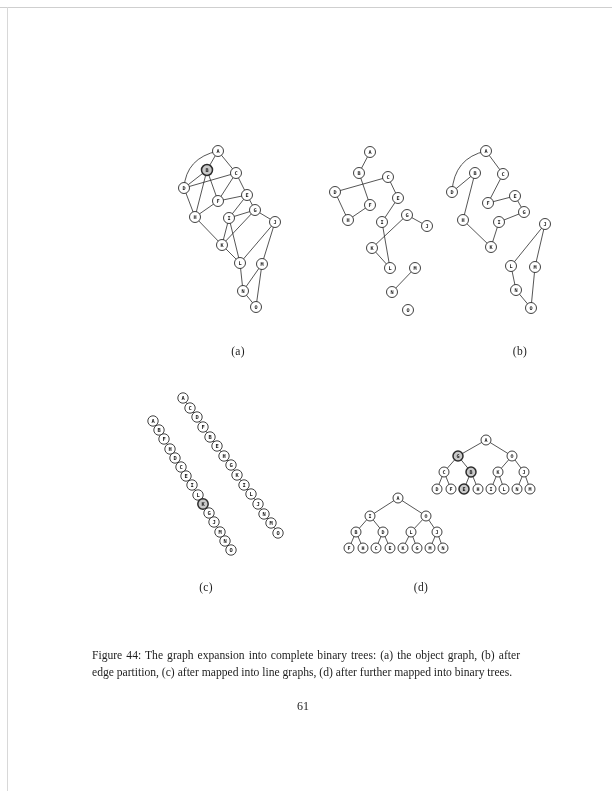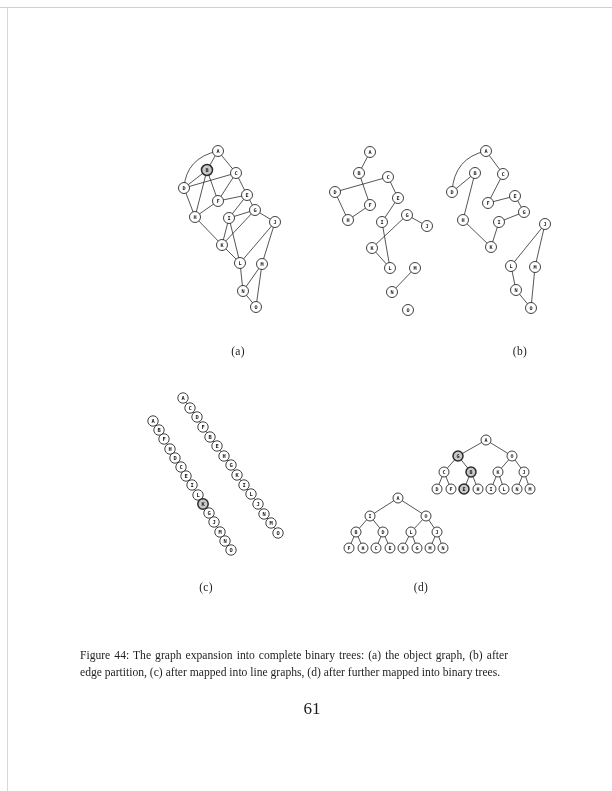--- a/index.html
+++ b/index.html
@@ -24,30 +24,30 @@
     fill:#161616;
   }
   .flabel{
     position:absolute;
     transform:translateX(-50%);
     font-size:11.5px;
     letter-spacing:0.3px;
   }
   .caption{
     position:absolute;
-    left:80px;top:647px;width:428px;
+    left:92px;top:647px;width:428px;
     font-size:11.6px;
     line-height:17px;
     text-align:justify;
   }
   .pagenum{
     position:absolute;
-    left:312px;top:699px;
+    left:303px;top:699px;
     transform:translateX(-50%);
-    font-size:17px;
+    font-size:12px;
   }
 </style>
 </head>
 <body>
 
 <div class="page">
   <div class="scan-edge-top"></div>
   <div class="scan-edge-left"></div>
 
   <svg id="fig-svg" class="figure" width="612" height="791" viewBox="0 0 612 791">

